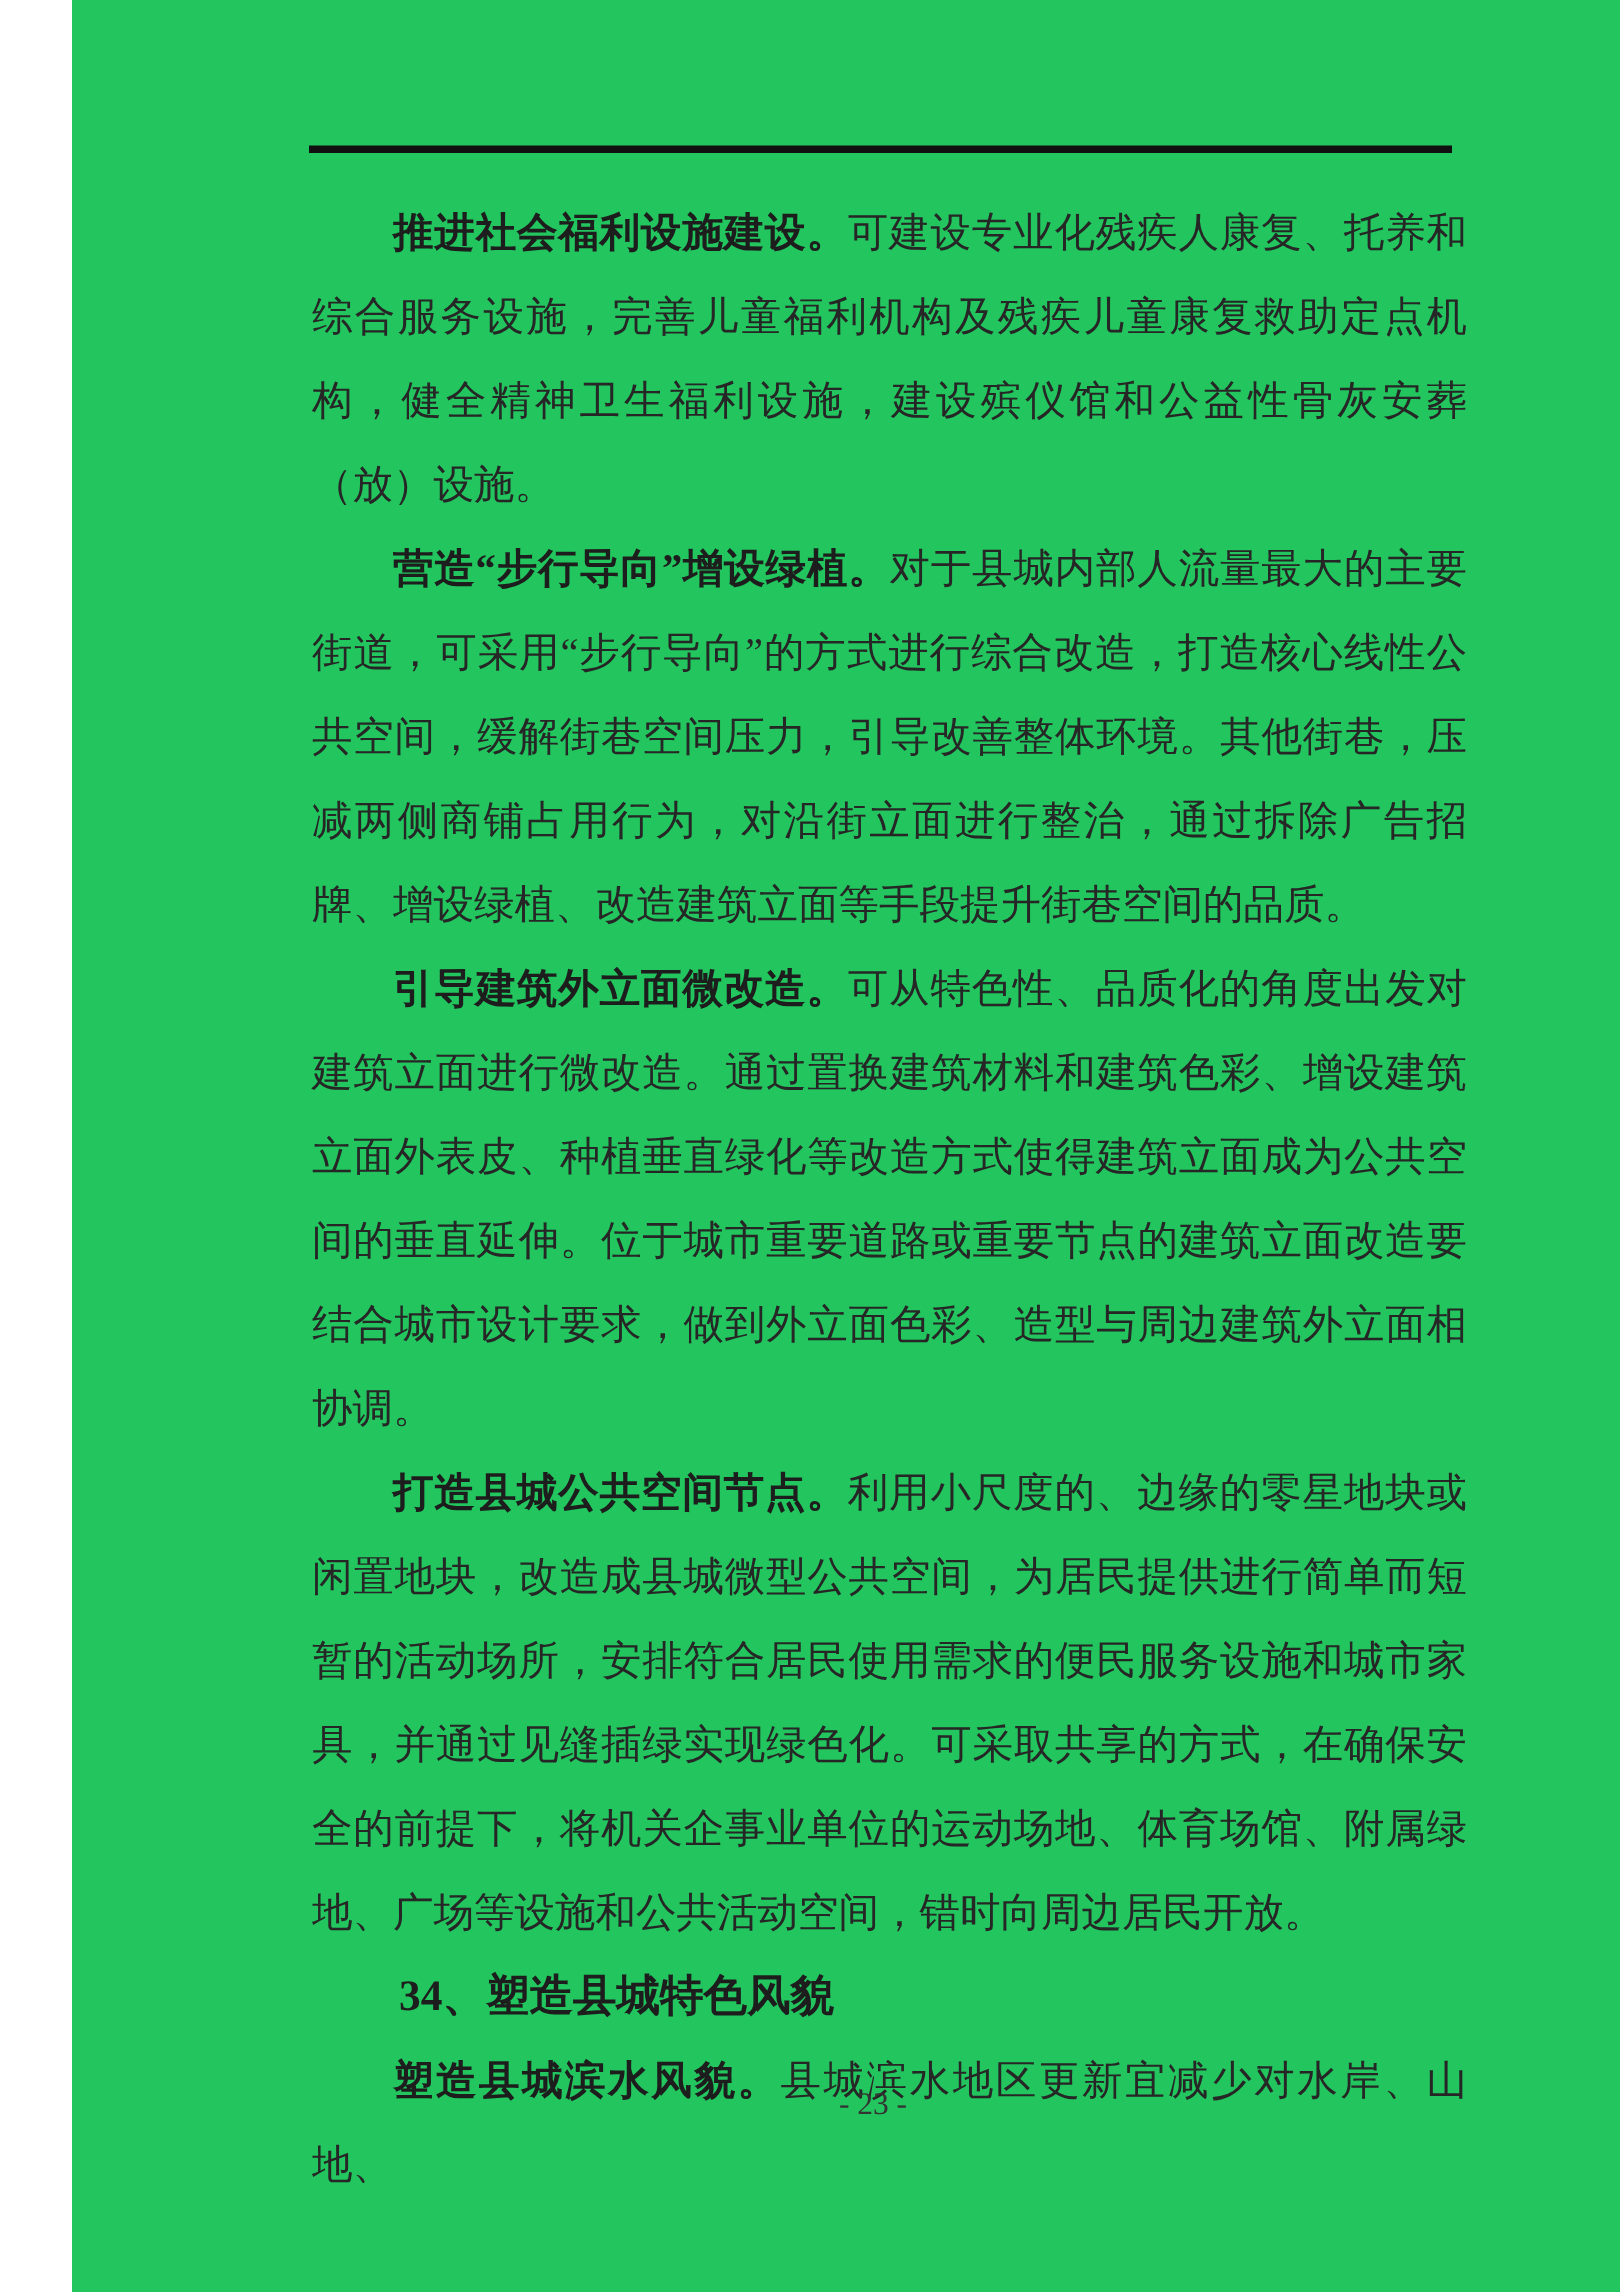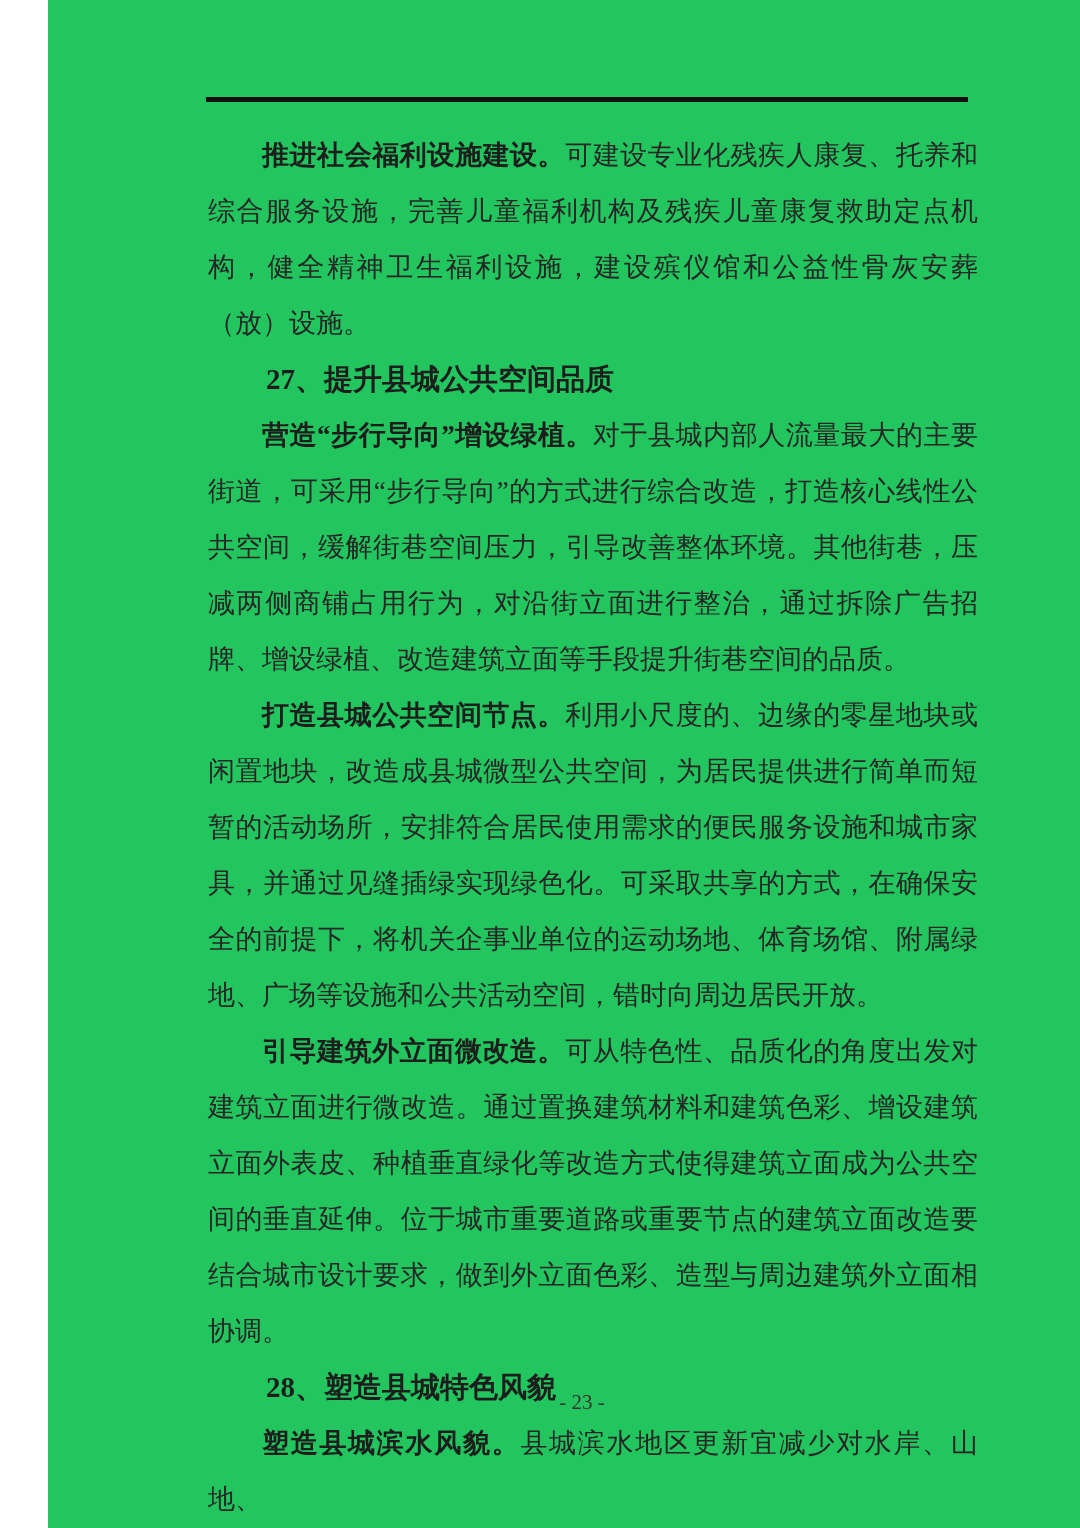--- a/index.html
+++ b/index.html
@@ -67,21 +67,20 @@
     font-family: "Liberation Serif", "DejaVu Serif", serif;
   }
 </style>
 </head>
 <body>
 
 <div class="page">
   <div class="top-rule"></div>
   <div class="content">
       <p class="para"><span class="lead">推进社会福利设施建设。</span><span>可建设专业化残疾人康复、托养和综合服务设施，完善儿童福利机构及残疾儿童康复救助定点机构，健全精神卫生福利设施，建设殡仪馆和公益性骨灰安葬（放）设施。</span></p>
-      <h2 class="heading">27、提升县城公共空间品质</h2>
       <p class="para"><span class="lead">营造“步行导向”增设绿植。</span><span>对于县城内部人流量最大的主要街道，可采用“步行导向”的方式进行综合改造，打造核心线性公共空间，缓解街巷空间压力，引导改善整体环境。其他街巷，压减两侧商铺占用行为，对沿街立面进行整治，通过拆除广告招牌、增设绿植、改造建筑立面等手段提升街巷空间的品质。</span></p>
+      <p class="para"><span class="lead">引导建筑外立面微改造。</span><span>可从特色性、品质化的角度出发对建筑立面进行微改造。通过置换建筑材料和建筑色彩、增设建筑立面外表皮、种植垂直绿化等改造方式使得建筑立面成为公共空间的垂直延伸。位于城市重要道路或重要节点的建筑立面改造要结合城市设计要求，做到外立面色彩、造型与周边建筑外立面相协调。</span></p>
       <p class="para"><span class="lead">打造县城公共空间节点。</span><span>利用小尺度的、边缘的零星地块或闲置地块，改造成县城微型公共空间，为居民提供进行简单而短暂的活动场所，安排符合居民使用需求的便民服务设施和城市家具，并通过见缝插绿实现绿色化。可采取共享的方式，在确保安全的前提下，将机关企事业单位的运动场地、体育场馆、附属绿地、广场等设施和公共活动空间，错时向周边居民开放。</span></p>
-      <p class="para"><span class="lead">引导建筑外立面微改造。</span><span>可从特色性、品质化的角度出发对建筑立面进行微改造。通过置换建筑材料和建筑色彩、增设建筑立面外表皮、种植垂直绿化等改造方式使得建筑立面成为公共空间的垂直延伸。位于城市重要道路或重要节点的建筑立面改造要结合城市设计要求，做到外立面色彩、造型与周边建筑外立面相协调。</span></p>
-      <h2 class="heading">28、塑造县城特色风貌</h2>
+      <h2 class="heading">34、塑造县城特色风貌</h2>
       <p class="para"><span class="lead underline">塑造县城滨水风貌。</span><span>县城滨水地区更新宜减少对水岸、山地、</span></p>
     </div>
   <div class="page-number">- 23 -</div>
 </div>
 
 </body></html>

